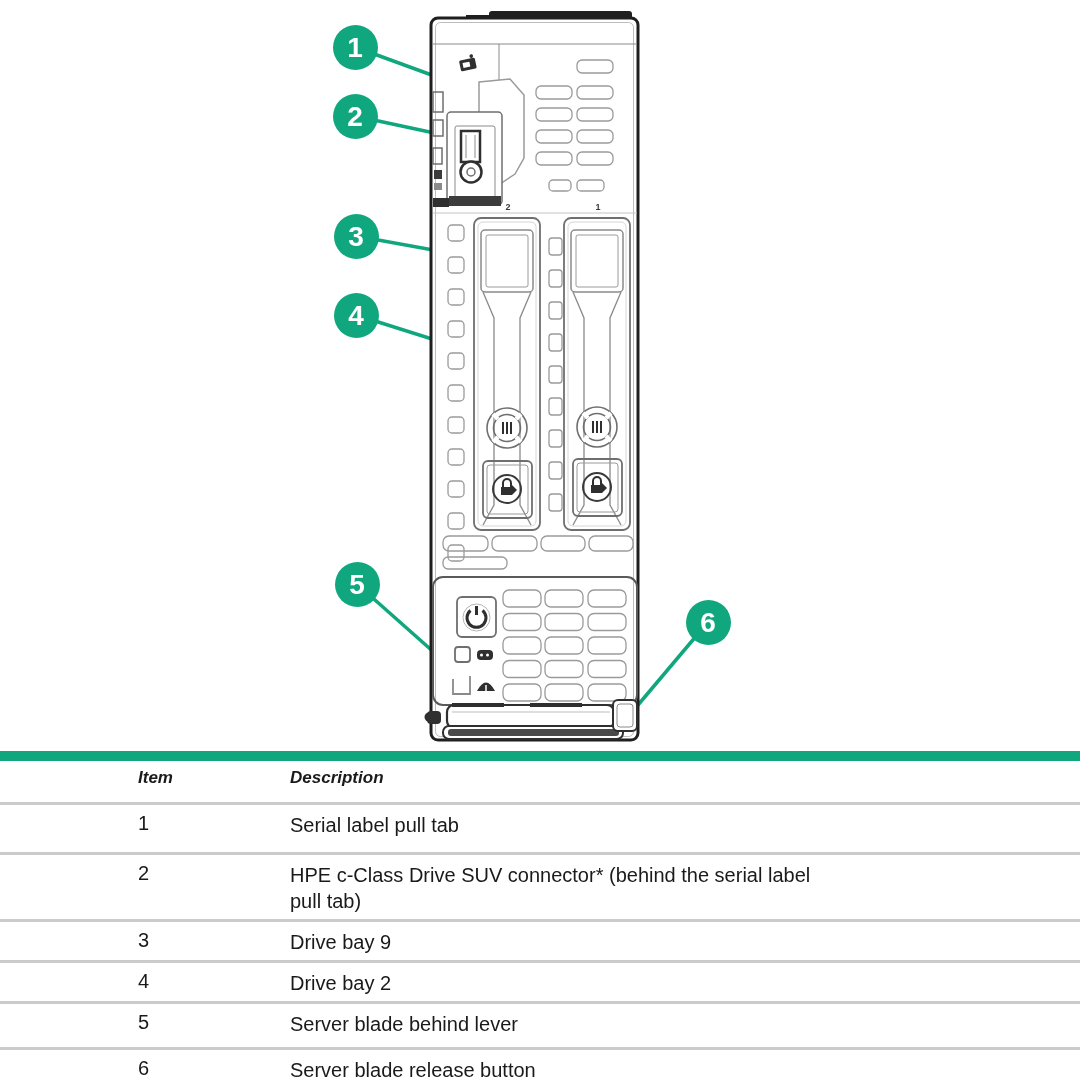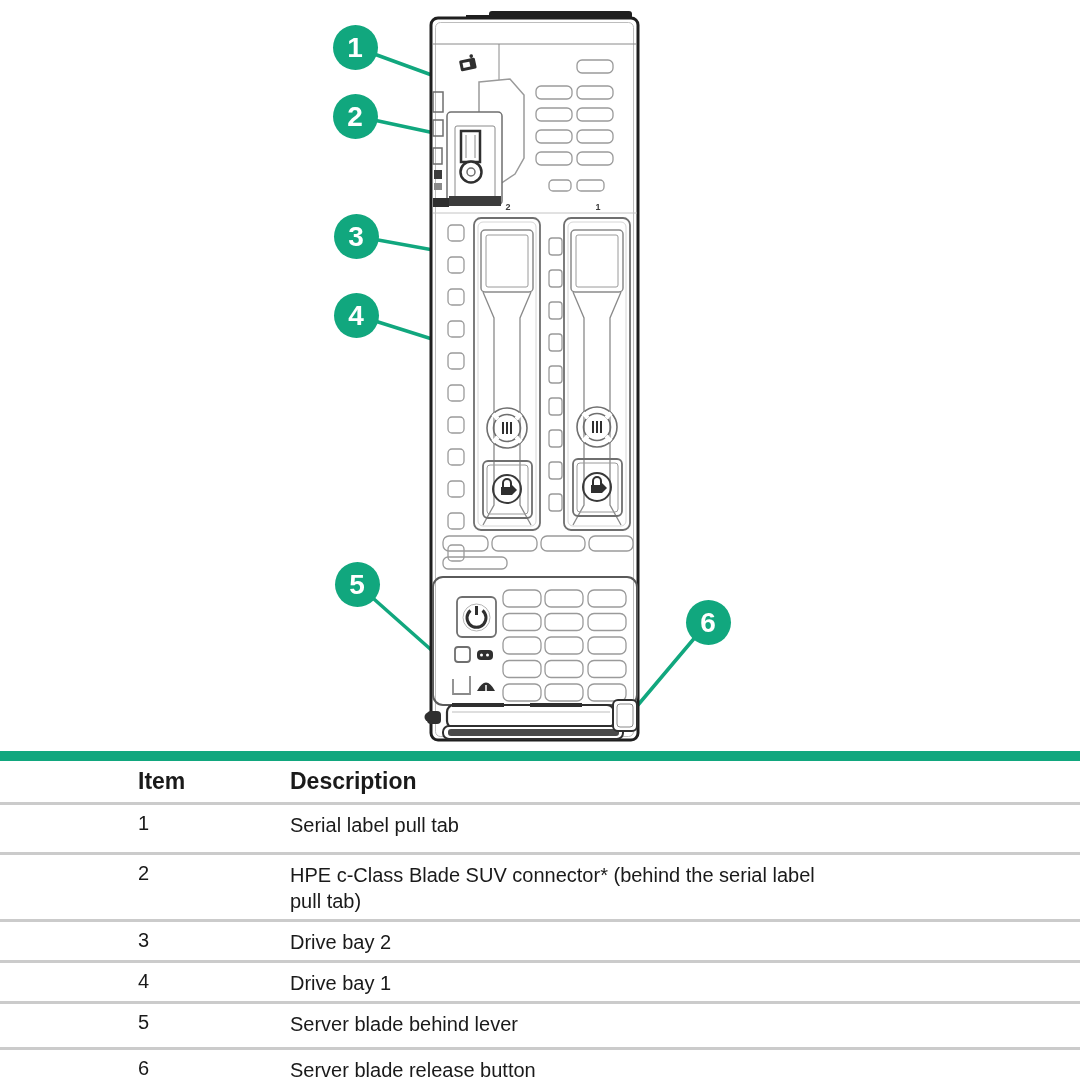--- a/index.html
+++ b/index.html
@@ -18,21 +18,21 @@
   .green-bar{position:absolute;top:751px;left:0;width:1080px;height:10px;background:#11A77E;}
   table.legend{
     position:absolute;top:761px;left:0;width:1080px;
     border-collapse:collapse;table-layout:fixed;
     border-bottom:3px solid #cbcbcb;
   }
   table.legend col.c1{width:290px;}
   table.legend th,table.legend td{
     text-align:left;vertical-align:top;padding:7px 0 0 0;font-weight:normal;
   }
-  table.legend th{font-weight:bold;font-size:23px;}
+  table.legend th{font-weight:bold;font-size:17px;font-style:italic;}
   table.legend td{font-size:20px;}
   .cell-item{padding-left:138px !important;}
   .cell-desc{white-space:pre-line;line-height:26px;}
   tr.hdr      th{height:34px;}
   tr.sep td, tr.sep th{border-top:3px solid #cbcbcb;}
   tr.r1 td{height:40px;}
   tr.r2 td{height:57px;}
   tr.r3 td{height:31px;}
   tr.r4 td{height:31px;}
   tr.r5 td{height:36px;}
@@ -274,30 +274,30 @@
         <th>Description</th>
       </tr>
     </thead>
     <tbody>
       <tr class="sep r1">
         <td class="cell-item">1</td>
         <td class="cell-desc">Serial label pull tab</td>
       </tr>
       <tr class="sep r2">
         <td class="cell-item">2</td>
-        <td class="cell-desc">HPE c-Class Blade SUV connector* (behind the serial label
+        <td class="cell-desc">HPE c-Class Drive SUV connector* (behind the serial label
 pull tab)</td>
       </tr>
       <tr class="sep r3">
         <td class="cell-item">3</td>
-        <td class="cell-desc">Drive bay 2</td>
+        <td class="cell-desc">Drive bay 9</td>
       </tr>
       <tr class="sep r4">
         <td class="cell-item">4</td>
-        <td class="cell-desc">Drive bay 1</td>
+        <td class="cell-desc">Drive bay 2</td>
       </tr>
       <tr class="sep r5">
         <td class="cell-item">5</td>
         <td class="cell-desc">Server blade behind lever</td>
       </tr>
       <tr class="sep r6">
         <td class="cell-item">6</td>
         <td class="cell-desc">Server blade release button</td>
       </tr>
     </tbody>

